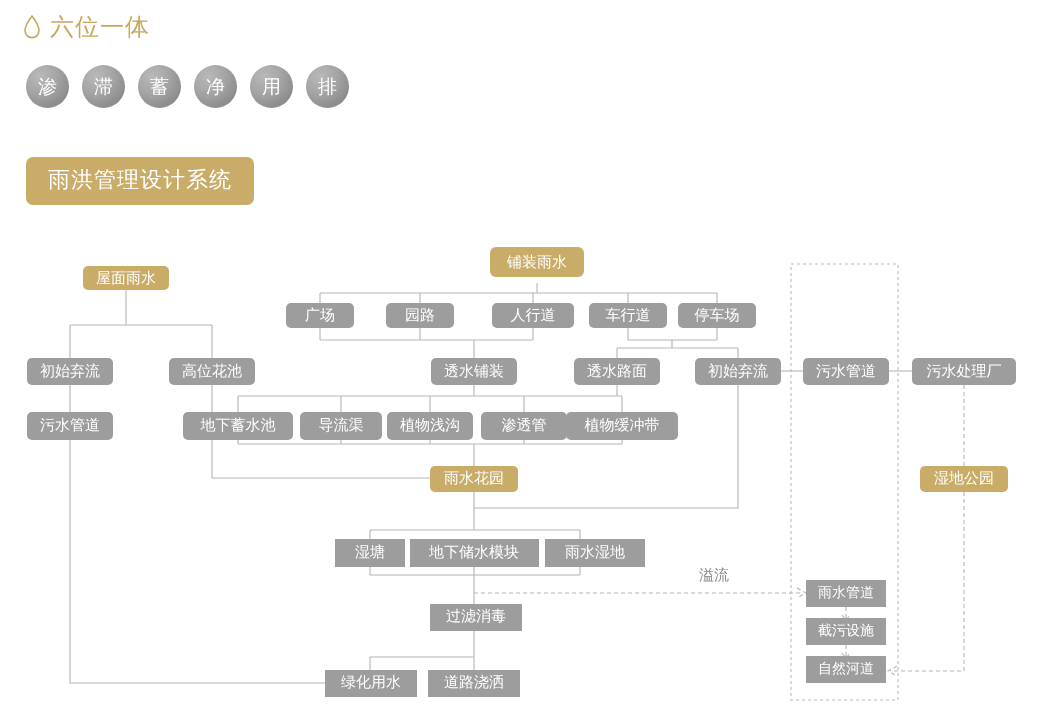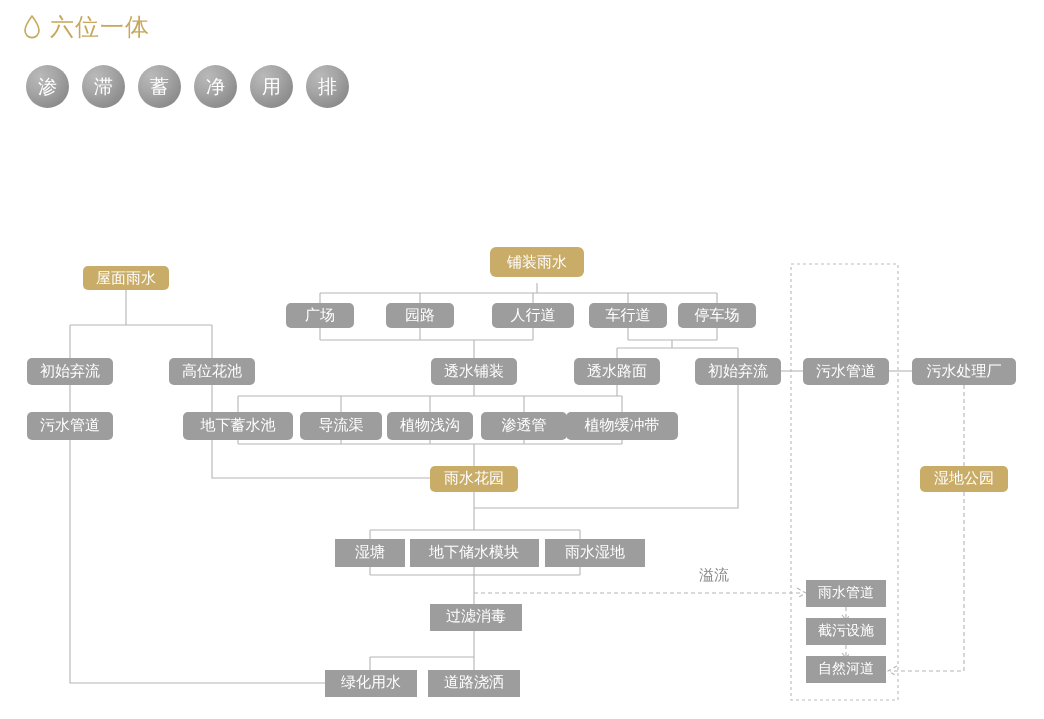--- a/index.html
+++ b/index.html
@@ -56,20 +56,21 @@
 
   <div id="pillar-row">
     <div class="pillar">渗</div>
     <div class="pillar">滞</div>
     <div class="pillar">蓄</div>
     <div class="pillar">净</div>
     <div class="pillar">用</div>
     <div class="pillar">排</div>
   </div>
 
+  <div id="system-title">雨洪管理设计系统</div>
 </div>
 
 <svg id="diagram" viewBox="0 0 1044 719">
 
   <g>
 
     <path class="link" d="M126,285 L126,325"></path>
     <path class="link" d="M70,325 L212,325"></path>
     <path class="link" d="M70,325 L70,358"></path>
     <path class="link" d="M212,325 L212,358"></path>

